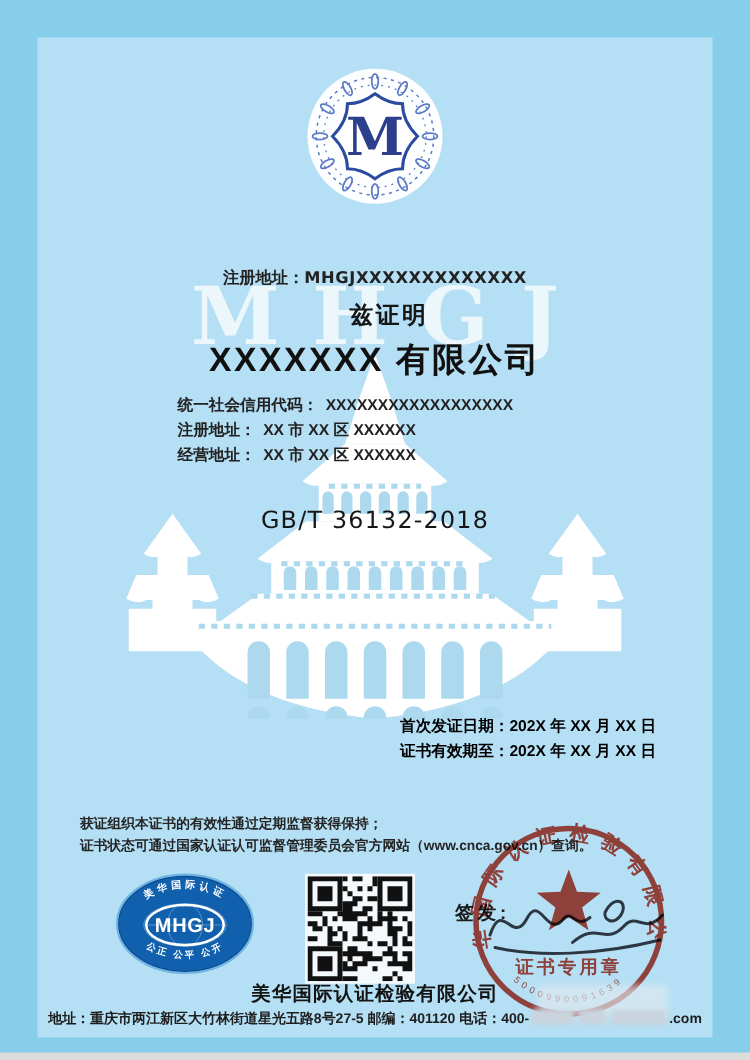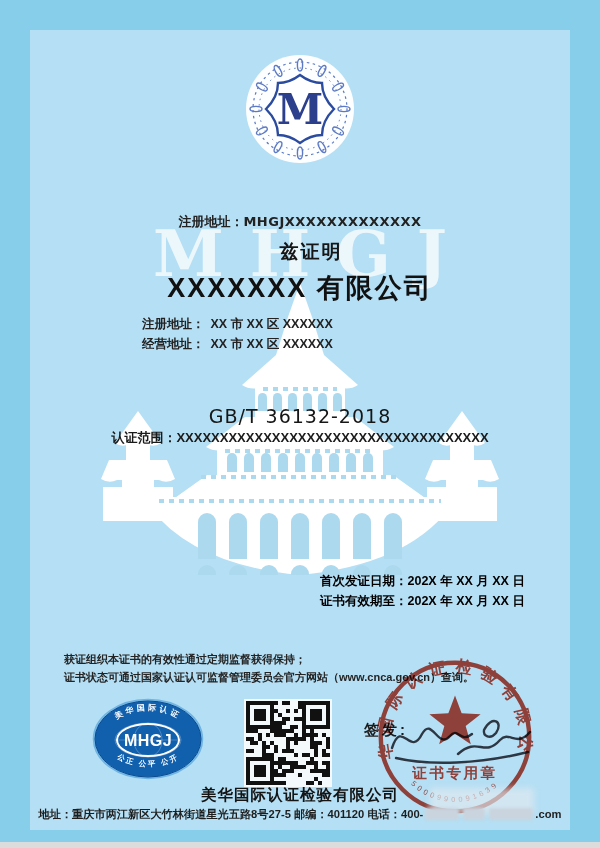--- a/index.html
+++ b/index.html
@@ -142,31 +142,31 @@
 
   <div id="watermark" class="abs ctr">MHGJ</div>
   <div id="certno" class="abs ctr">
     <span>注册地址：</span><span class="val">MHGJXXXXXXXXXXXXX</span>
   </div>
   <div id="declare" class="abs ctr">兹证明</div>
   <div id="company" class="abs ctr">XXXXXXX 有限公司</div>
 
   <div id="info" class="abs">
     <div class="row">
+      <span>统一社会信用代码：</span><span class="val">XXXXXXXXXXXXXXXXXX</span>
+    </div>
+    <div class="row">
       <span>注册地址：</span><span class="val">XX 市 XX 区 XXXXXX</span>
     </div>
     <div class="row">
       <span>经营地址：</span><span class="val">XX 市 XX 区 XXXXXX</span>
     </div>
   </div>
 
   <div id="std-code" class="abs ctr">GB/T 36132-2018</div>
-  <div id="scope" class="abs ctr">
-    <span>认证范围：</span><span>XXXXXXXXXXXXXXXXXXXXXXXXXXXXXXXXXXXX</span>
-  </div>
 
   <div id="dates" class="abs">
     <div class="row">
       <span>首次发证日期：</span><span>202X 年 XX 月 XX 日</span>
     </div>
     <div class="row">
       <span>证书有效期至：</span><span>202X 年 XX 月 XX 日</span>
     </div>
   </div>
 

